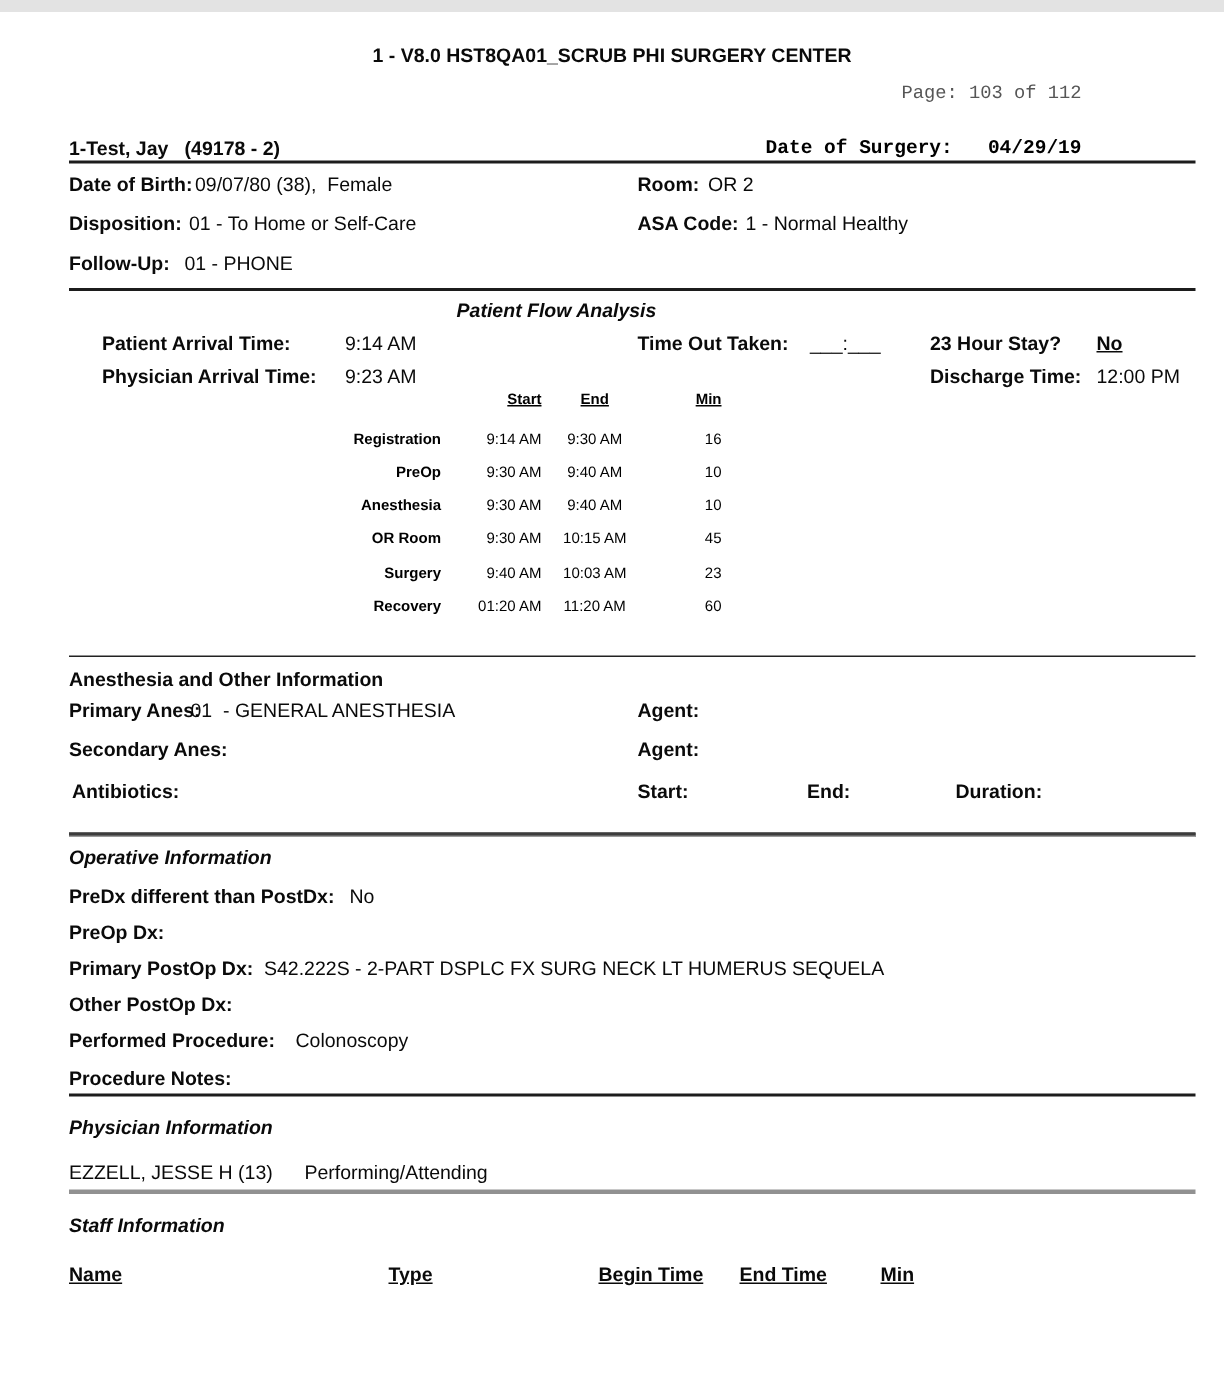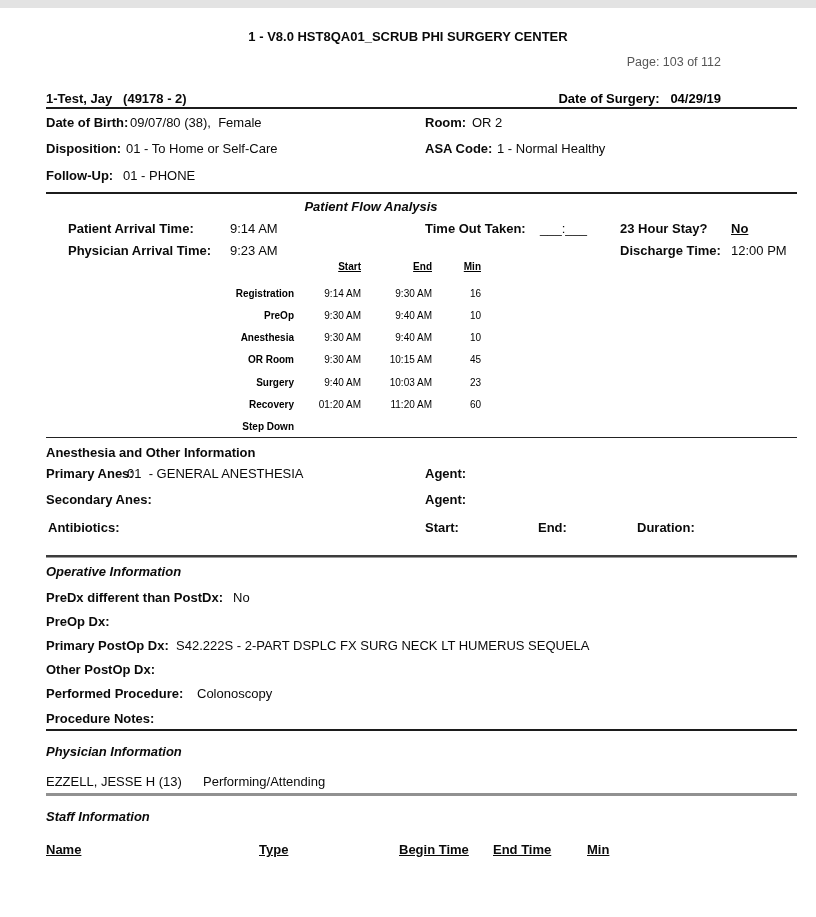--- a/index.html
+++ b/index.html
@@ -16,26 +16,26 @@
   .u{text-decoration:underline;}
   .gray{color:#565656;}
   .hr{position:absolute;left:46px;width:751px;background:#1c1c1c;}
   .hr2px{height:2px;}
   .hr-dbl{height:0;border-top:2px solid #3c3c3c;border-bottom:1px solid #9b9b9b;}
   .hr-gray{height:3px;background:#919191;}
   .fr{position:absolute;width:816px;height:16px;left:0;}
   .fr span{position:absolute;font-size:10px;line-height:15px;white-space:pre;}
   .c-act{left:46px;width:248px;text-align:right;font-weight:bold;}
   .c-start{left:294px;width:67px;text-align:right;}
-  .c-end{left:361px;width:71px;text-align:right;}
+  .c-end{left:361px;width:71px;text-align:center;}
   .c-min{left:432px;width:49px;text-align:right;}
   .hdr{font-weight:bold;text-decoration:underline;}
   .title-center{left:0;width:816px;text-align:center;}
   .pfa-center{left:46px;width:650px;text-align:center;}
-  .right-anchor{position:absolute;right:19px;font-size:13px;line-height:15px;white-space:pre;text-align:left;}
+  .right-anchor{position:absolute;right:19px;font-size:13px;line-height:15px;white-space:pre;text-align:left;font-family:Liberation Mono, monospace;}
 </style>
 </head>
 <body>
 
 <div class="page">
   <div class="topbar"></div>
 
   <div class="t b title-center" style="top:29px">1 - V8.0 HST8QA01_SCRUB PHI SURGERY CENTER</div>
   <div class="right-anchor gray" style="top:55px;font-size:12.5px">Page: 103 of 112</div>
 
@@ -106,26 +106,20 @@
     <span class="c-start">9:40 AM</span>
     <span class="c-end">10:03 AM</span>
     <span class="c-min">23</span>
   </div>
   <div class="fr" style="top:397px">
     <span class="c-act">Recovery</span>
     <span class="c-start">01:20 AM</span>
     <span class="c-end">11:20 AM</span>
     <span class="c-min">60</span>
   </div>
-  <div class="fr" style="top:419px">
-    <span class="c-act">Step Down</span>
-    <span class="c-start"></span>
-    <span class="c-end"></span>
-    <span class="c-min"></span>
-  </div>
 
   <div class="hr hr2px" style="top:437px;height:1px;background:#222"></div>
 
   <div class="t b" style="left:46px;top:445px">Anesthesia and Other Information</div>
   <div class="t b" style="left:46px;top:466px">Primary Anes:</div>
   <div class="t" style="left:127px;top:466px">01  - GENERAL ANESTHESIA</div>
   <div class="t b" style="left:425px;top:466px">Agent:</div>
   <div class="t b" style="left:46px;top:492px">Secondary Anes:</div>
   <div class="t b" style="left:425px;top:492px">Agent:</div>
   <div class="t b" style="left:48px;top:520px">Antibiotics:</div>

